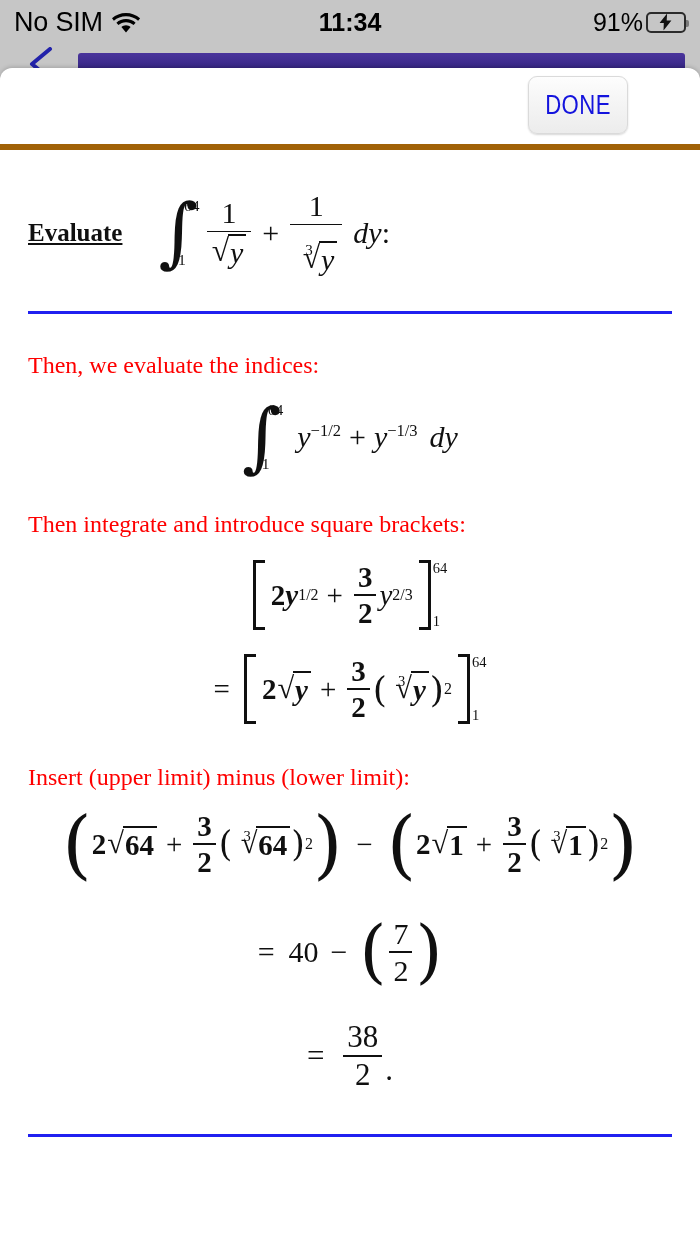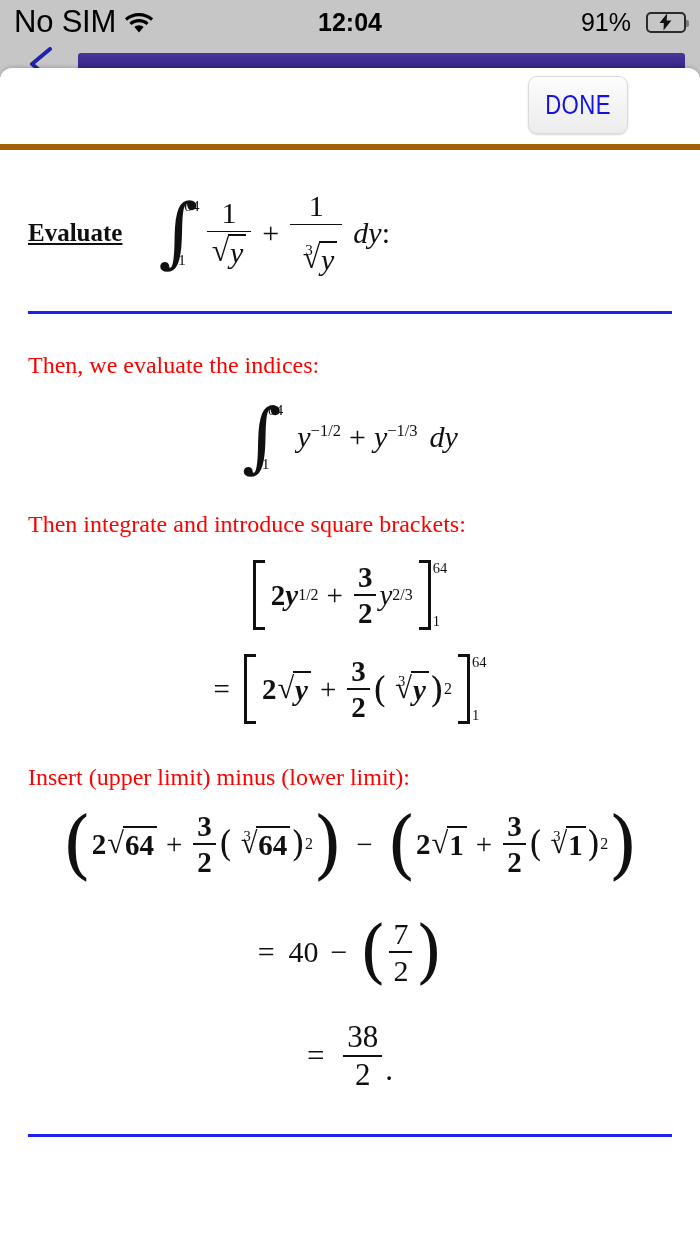--- a/index.html
+++ b/index.html
@@ -28,39 +28,39 @@
     padding: 0 14px;
     box-sizing: border-box;
     z-index: 40;
   }
   .status-left {
     display: flex;
     align-items: center;
     gap: 9px;
   }
   .status-carrier {
-    font-size: 31px;
+    font-size: 27px;
     color: #000;
     letter-spacing: -0.2px;
   }
   .wifi-icon { display:block; }
   .status-time {
     font-size: 25px;
     font-weight: bold;
     color: #000;
     letter-spacing: 0px;
     position: absolute;
     left: 0; right: 0;
     text-align: center;
     pointer-events: none;
   }
   .status-right {
     display: flex;
     align-items: center;
-    gap: 15px;
+    gap: 3px;
   }
   .battery-pct {
     font-size: 25px;
     color: #000;
   }
   .battery {
     position: relative;
     width: 40px;
     height: 21px;
     border: 2px solid #2b2b2b;
@@ -277,21 +277,21 @@
   <div class="status-left">
     <span class="status-carrier">No SIM</span>
     <span>
       <svg class="wifi-icon" width="28" height="21" viewBox="0 0 28 21">
         <path d="M14 4.2c4.6 0 8.9 1.7 12.1 4.5l2-2.4C24.4 3 19.4 1 14 1S3.6 3 0 6.3l1.9 2.4C5.1 5.9 9.4 4.2 14 4.2z" fill="#000"></path>
         <path d="M14 10.2c2.9 0 5.6 1.1 7.6 2.9l2-2.4C21.1 8.4 17.7 7.1 14 7.1S6.9 8.4 4.4 10.7l2 2.4c2-1.8 4.7-2.9 7.6-2.9z" fill="#000"></path>
         <path d="M14 13.3c-1.8 0-3.4.7-4.6 1.8L14 20.4l4.6-5.3c-1.2-1.1-2.8-1.8-4.6-1.8z" fill="#000"></path>
       </svg>
     </span>
   </div>
-  <div class="status-time">12:04</div>
+  <div class="status-time">11:34</div>
   <div class="status-right">
     <span class="battery-pct">91%</span>
     <span class="battery">
       <span class="battery-fill"></span>
       <svg class="bolt" width="13" height="17" viewBox="0 0 13 17">
         <path d="M7.6 0 0 9.6h4.3L4 17l7.9-10H7.2z" fill="#111"></path>
       </svg>
     </span>
   </div>
 </div>

